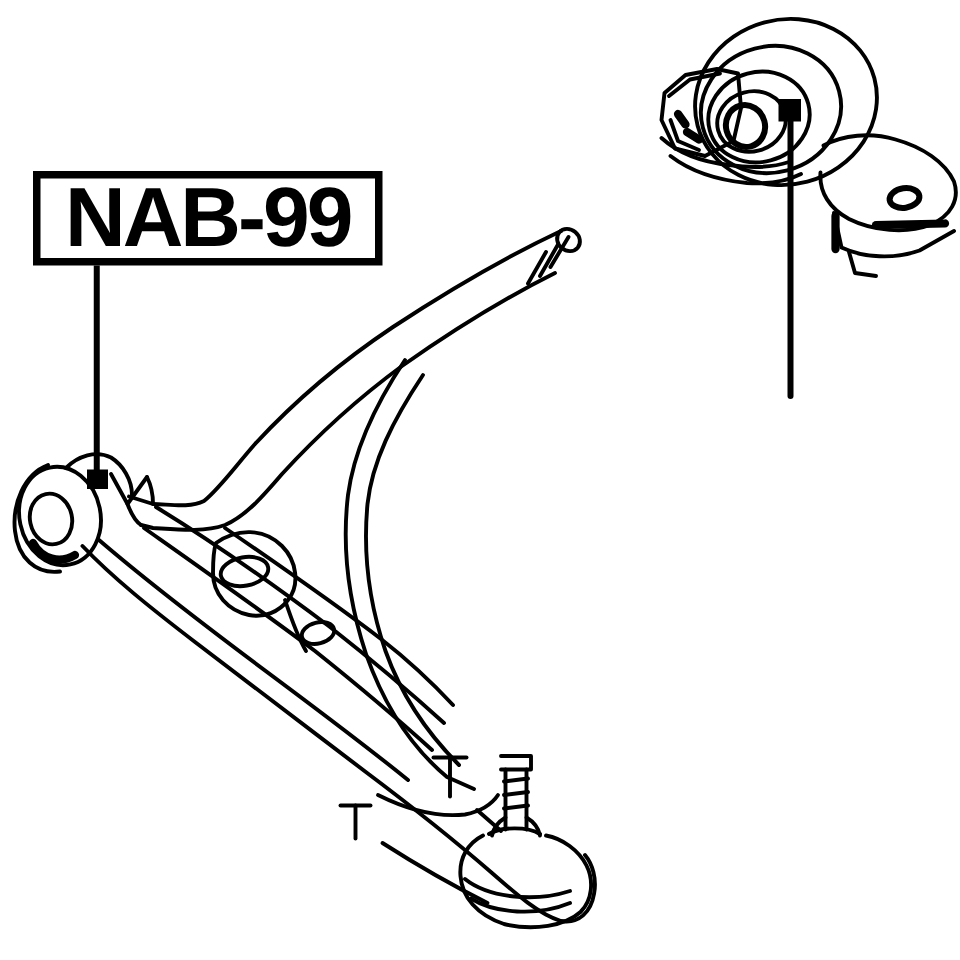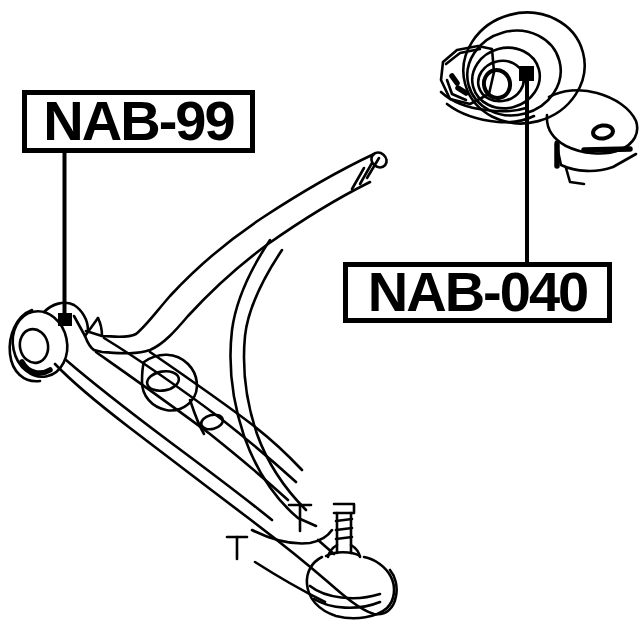--- a/index.html
+++ b/index.html
@@ -1,20 +1,20 @@
 <!DOCTYPE html>
 <html><head>
 <meta charset="utf-8">
 <style>
   html,body{margin:0;padding:0;background:#ffffff;}
   #stage{position:relative;width:640px;height:640px;background:#ffffff;overflow:hidden;
          font-family:"Liberation Sans",sans-serif;}
   #drawing{position:absolute;left:0;top:0;}
   .label-box{position:absolute;box-sizing:border-box;border:5px solid #000;background:#fff;
-             display:flex;align-items:center;justify-content:center;}
+             display:flex;align-items:center;justify-content:center;margin-top:24px;}
   .label-text{font-weight:bold;font-size:56px;line-height:1;letter-spacing:-2px;color:#000;
               white-space:nowrap;transform:translateY(-1px);}
   #box-nab99{left:22px;top:90px;width:233px;height:63px;}
   #box-nab040{left:343px;top:262px;width:269px;height:61px;}
   path,ellipse{stroke:#000;fill:none;stroke-width:2.6;stroke-linecap:round;stroke-linejoin:round;}
   .thick{stroke-width:5.5;}
   .mid{stroke-width:4;}
   .marker{fill:#000;stroke:none;}
 </style>
 </head>
@@ -136,17 +136,14 @@
     </g>
     <g>
       <path class="mid" d="M 527,78 L 527,264"></path>
       <rect class="marker" x="519" y="66" width="15" height="15"></rect>
     </g>
   </svg>
 
   <div class="label-box" id="box-nab99">
     <span class="label-text">NAB-99</span>
   </div>
-  <div class="label-box" id="box-nab040">
-    <span class="label-text">NAB-040</span>
-  </div>
 
 </div>
 
 </body></html>

